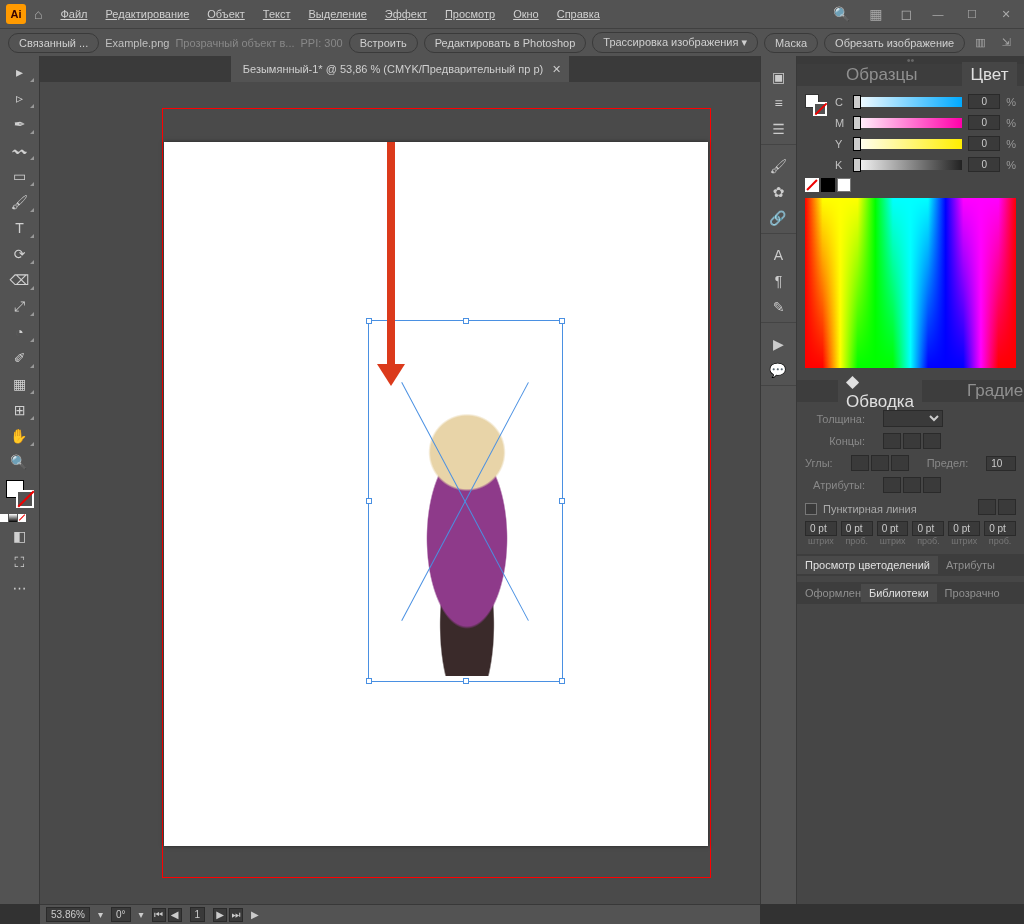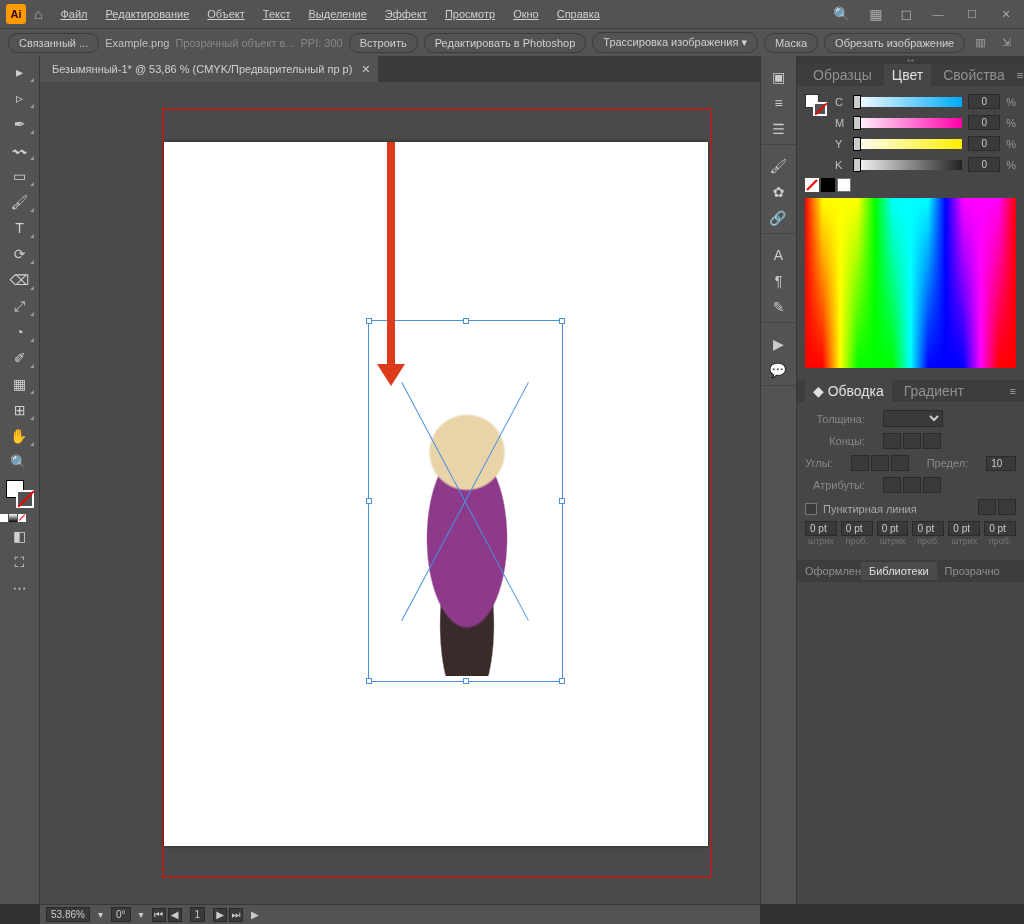--- a/index.html
+++ b/index.html
@@ -30,21 +30,21 @@
 .tool .corner { position:absolute; right:2px; bottom:2px; width:0; height:0; border-left:4px solid transparent; border-bottom:4px solid #999;}
 .fill-stroke { width:28px; height:28px; position:relative; margin:4px auto;}
 .fill-stroke .fill { position:absolute; top:0; left:0; width:18px; height:18px; background:#fff; border:1px solid #000;}
 .fill-stroke .stroke { position:absolute; bottom:0; right:0; width:18px; height:18px; background:#535353; border:2px solid #fff; }
 .fill-stroke .stroke::after{content:''; position:absolute; left:-3px; top:6px; width:22px; height:2px; background:#e00; transform:rotate(-45deg);}
 .mini-swatches { display:flex; gap:1px; }
 .mini-swatches span{ width:8px; height:8px;}
 
 
 .doc-wrap { flex:1; background:#323232; position:relative; display:flex; flex-direction:column;}
-.doc-tabs { height: 26px; background:#3a3a3a; display:flex; align-items:stretch;}
+.doc-tabs { height: 26px; background:#3a3a3a; display:flex; align-items:stretch;justify-content:center;}
 .doc-tab { background:#535353; padding:0 26px 0 12px; display:flex; align-items:center; color:#d0d0d0; position:relative; cursor:pointer; font-size:11px;}
 .doc-tab .close { position:absolute; right:8px; color:#ccc; cursor:pointer;}
 .canvas-area { flex:1; background:#4a4a4a; position:relative; overflow:hidden;}
 .artboard-outline { position:absolute; left:122px; top:26px; width:549px; height:770px; border:1px solid #ff0000;}
 .artboard { position:absolute; left:124px; top:60px; width:544px; height:704px; background:#fff; box-shadow:0 0 4px rgba(0,0,0,0.5);}
 .selection-box { position:absolute; left:328px; top:238px; width:195px; height:362px; border:1px solid #4a90e2;}
 .selection-box .diag{ position:absolute; width:140%; height:1px; background:#4a90e2; top:50%; left:-20%; }
 .selection-box .d1{ transform: rotate(62deg);}
 .selection-box .d2{ transform: rotate(-62deg);}
 .selection-box .handle{ position:absolute; width:6px; height:6px; background:#fff; border:1px solid #4a90e2;}
@@ -59,21 +59,21 @@
 .placed-graphic{position:absolute;left:334px;top:250px;width:186px;height:344px;background:radial-gradient(circle at 50% 35%, #e8d4a8 0%, #e8d4a8 15%, transparent 16%), radial-gradient(ellipse at 50% 60%, #8e3a8a 0%, #8e3a8a 30%, transparent 31%), radial-gradient(ellipse at 50% 85%, #3a2a2a 0%, #3a2a2a 20%, transparent 21%);border-radius:40% 40% 20% 20%;}
 
 
 .side-dock { width: 36px; background:#535353; display:flex; flex-direction:column; align-items:center; padding:6px 0; gap:6px; border-left:1px solid #383838;}
 .side-dock .grp { display:flex; flex-direction:column; gap:4px; padding:4px 0; border-bottom:1px solid #444; width:100%; align-items:center;}
 .side-dock .ico { width:22px; height:22px; display:flex; align-items:center; justify-content:center; color:#ccc; cursor:pointer; font-size:14px;}
 
 
 .panels { width: 228px; background:#464646; display:flex; flex-direction:column; border-left:1px solid #383838;}
 .panel-header { height:22px; background:#3D3D3D; display:flex; align-items:center; padding:0 8px; gap:4px;}
-.panel-tab { padding:3px 8px; color:#909090; cursor:pointer; font-size:14px;}
+.panel-tab { padding:3px 8px; color:#909090; cursor:pointer; font-size:17px;margin-left:33px;}
 .panel-tab.active { background:#464646; color:#e0e0e0;}
 .panel-menu { margin-left:auto; color:#aaa; cursor:pointer;}
 .color-panel { padding:8px; }
 .slider-row { display:flex; align-items:center; gap:6px; margin-bottom:6px;}
 .slider-row .label{ width:12px; color:#c0c0c0;}
 .slider-row .track{ flex:1; height:10px; position:relative; cursor:pointer;}
 .slider-row .thumb{ position:absolute; left:0; top:-2px; width:8px; height:14px; background:#ccc; border:1px solid #000;}
 .slider-row input{ width:32px; background:#3a3a3a; border:1px solid #2a2a2a; color:#ccc; text-align:center; padding:1px 0; font-size:10px;}
 .slider-row .pct{ color:#999;}
 .track-c{ background:linear-gradient(90deg,#fff,#00aaff);}
@@ -355,20 +355,24 @@
       <div class="dash-row">
         <div class="dc"><input value="0 pt" style=""><div class="l">штрих</div></div>
         <div class="dc"><input value="0 pt" style=""><div class="l">проб.</div></div>
         <div class="dc"><input value="0 pt" style=""><div class="l">штрих</div></div>
         <div class="dc"><input value="0 pt" style=""><div class="l">проб.</div></div>
         <div class="dc"><input value="0 pt" style=""><div class="l">штрих</div></div>
         <div class="dc"><input value="0 pt" style=""><div class="l">проб.</div></div>
       </div>
     </div>
 
+    <div class="panel-floor">
+      <div class="tab active">Просмотр цветоделений</div>
+      <div class="tab">Атрибуты</div>
+    </div>
     <div style="height:6px"></div>
     <div class="panel-floor">
       <div class="tab" style="max-width:64px">Оформлени</div>
       <div class="tab active">Библиотеки</div>
       <div class="tab">Прозрачно</div>
     </div>
   </div>
 </div>
 
 <div class="statusbar">

